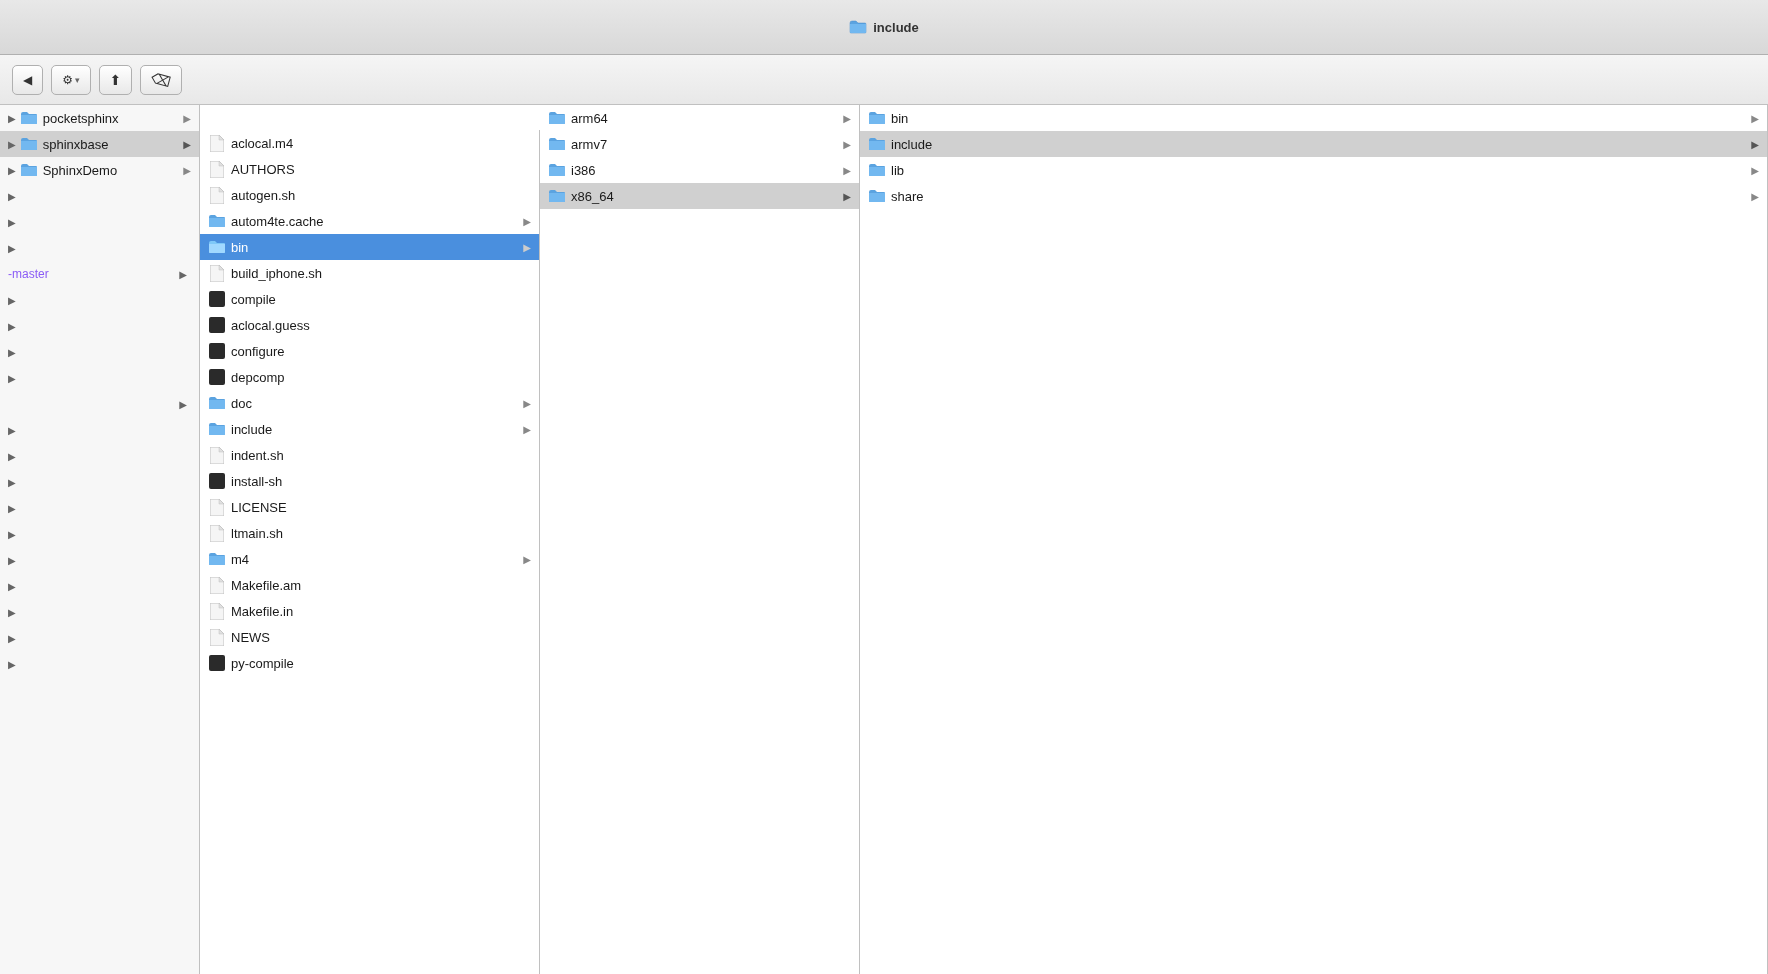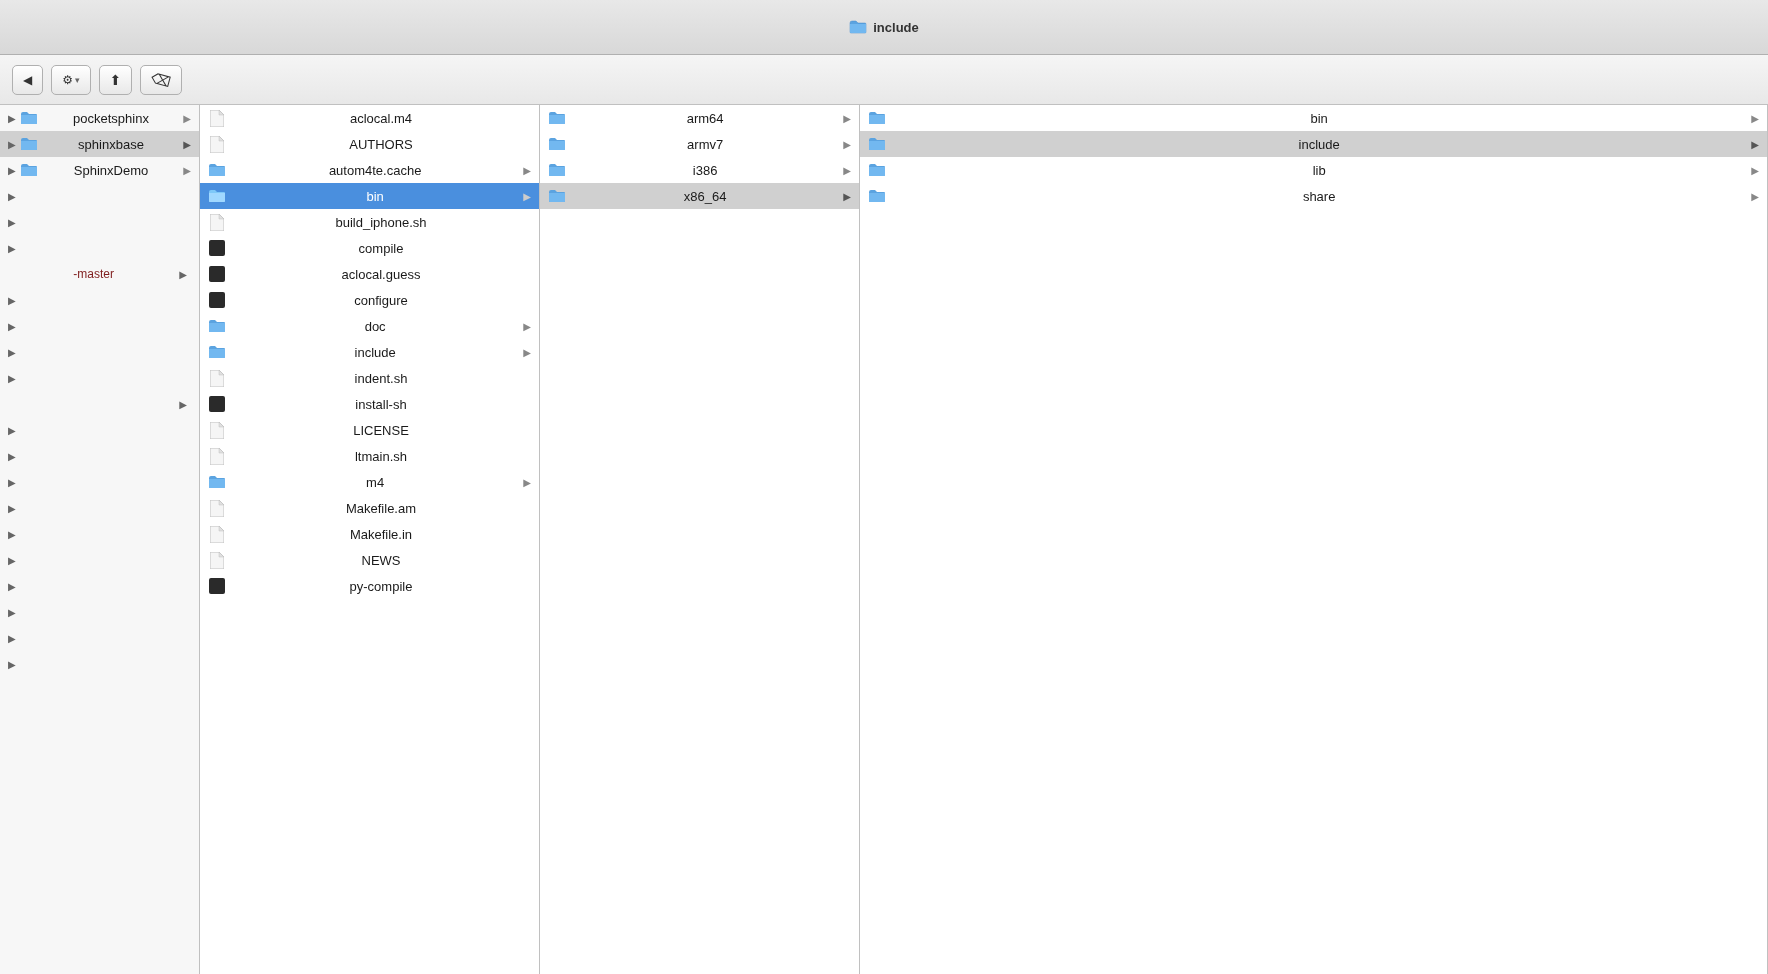--- a/index.html
+++ b/index.html
@@ -76,21 +76,21 @@
     .column {
       border-right: 1px solid #c0c0c0;
       overflow-y: auto;
       overflow-x: hidden;
       min-width: 200px;
       flex-shrink: 0;
       background: #fff;
     }
 
     .column-1 { width: 200px; background: #f7f7f7; }
-    .column-2 { width: 340px; }
+    .column-2 { width: 340px; margin-top: 25px; }
     .column-3 { width: 320px; }
     .column-4 { width: 320px; flex-grow: 1; }
 
     
     .column::-webkit-scrollbar { width: 8px; }
     .column::-webkit-scrollbar-track { background: #f0f0f0; }
     .column::-webkit-scrollbar-thumb { background: #c0c0c0; border-radius: 4px; }
 
     
     .finder-row {
@@ -118,21 +118,20 @@
       display: flex;
       align-items: center;
       justify-content: center;
     }
 
     .row-label {
       flex: 1;
       overflow: hidden;
       text-overflow: ellipsis;
       font-size: 13px;
-      text-align: center;
     }
 
     .row-arrow {
       font-size: 10px;
       color: #888;
       margin-left: 4px;
     }
     .finder-row.selected .row-arrow,
     .finder-row.selected-blue .row-arrow {
       color: #555;
@@ -159,21 +158,21 @@
 
     
     .left-arrow {
       font-size: 10px;
       color: #666;
       margin-right: 4px;
       flex-shrink: 0;
     }
 
     .truncated-left {
-      color: #7f1d1d;
+      color: #8b5cf6;
       font-size: 12px;
     }
   </style>
 </head>
 <body>
 
 <div class="title-bar">
   <div class="title-bar-title">
     <svg width="18" height="14" viewBox="0 0 18 14">
       <path d="M1,3 Q1,1 3,1 L7,1 L9,3 L16,3 Q17,3 17,4 L17,12 Q17,13 16,13 L2,13 Q1,13 1,12 Z" fill="#5ba3e0" stroke="#4a8fcc" stroke-width="0.5"></path>
@@ -315,20 +314,29 @@
     <div class="finder-row">
       <div class="row-icon">
         <svg width="14" height="17" viewBox="0 0 14 17">
             <path d="M2,0 L9,0 L14,5 L14,16 Q14,17 13,17 L1,17 Q0,17 0,16 L0,1 Q0,0 1,0 Z" fill="#f5f5f5" stroke="#c0c0c0" stroke-width="1"></path>
             <path d="M9,0 L9,5 L14,5 Z" fill="#e0e0e0" stroke="#c0c0c0" stroke-width="0.5"></path>
           </svg>
       </div>
       <span class="row-label">AUTHORS</span>
     </div>
 
+    <div class="finder-row">
+      <div class="row-icon">
+        <svg width="14" height="17" viewBox="0 0 14 17">
+            <path d="M2,0 L9,0 L14,5 L14,16 Q14,17 13,17 L1,17 Q0,17 0,16 L0,1 Q0,0 1,0 Z" fill="#f5f5f5" stroke="#c0c0c0" stroke-width="1"></path>
+            <path d="M9,0 L9,5 L14,5 Z" fill="#e0e0e0" stroke="#c0c0c0" stroke-width="0.5"></path>
+          </svg>
+      </div>
+      <span class="row-label">autogen.sh</span>
+    </div>
 
     <div class="finder-row">
       <div class="row-icon">
         <svg width="18" height="14" viewBox="0 0 18 14">
             <path d="M1,3 Q1,1 3,1 L7,1 L9,3 L16,3 Q17,3 17,4 L17,12 Q17,13 16,13 L2,13 Q1,13 1,12 Z" fill="#5ba3e0"></path>
             <path d="M1,4 L17,4 L17,12 Q17,13 16,13 L2,13 Q1,13 1,12 Z" fill="#72b8f0"></path>
           </svg>
       </div>
       <span class="row-label">autom4te.cache</span>
       <span class="row-arrow">▶</span>
@@ -371,20 +379,26 @@
 
 
     <div class="finder-row">
       <div class="row-icon">
         <div class="icon-exec"></div>
       </div>
       <span class="row-label">configure</span>
     </div>
 
 
+    <div class="finder-row">
+      <div class="row-icon">
+        <div class="icon-exec"></div>
+      </div>
+      <span class="row-label">depcomp</span>
+    </div>
 
     <div class="finder-row">
       <div class="row-icon">
         <svg width="18" height="14" viewBox="0 0 18 14">
             <path d="M1,3 Q1,1 3,1 L7,1 L9,3 L16,3 Q17,3 17,4 L17,12 Q17,13 16,13 L2,13 Q1,13 1,12 Z" fill="#5ba3e0"></path>
             <path d="M1,4 L17,4 L17,12 Q17,13 16,13 L2,13 Q1,13 1,12 Z" fill="#72b8f0"></path>
           </svg>
       </div>
       <span class="row-label">doc</span>
       <span class="row-arrow">▶</span>

